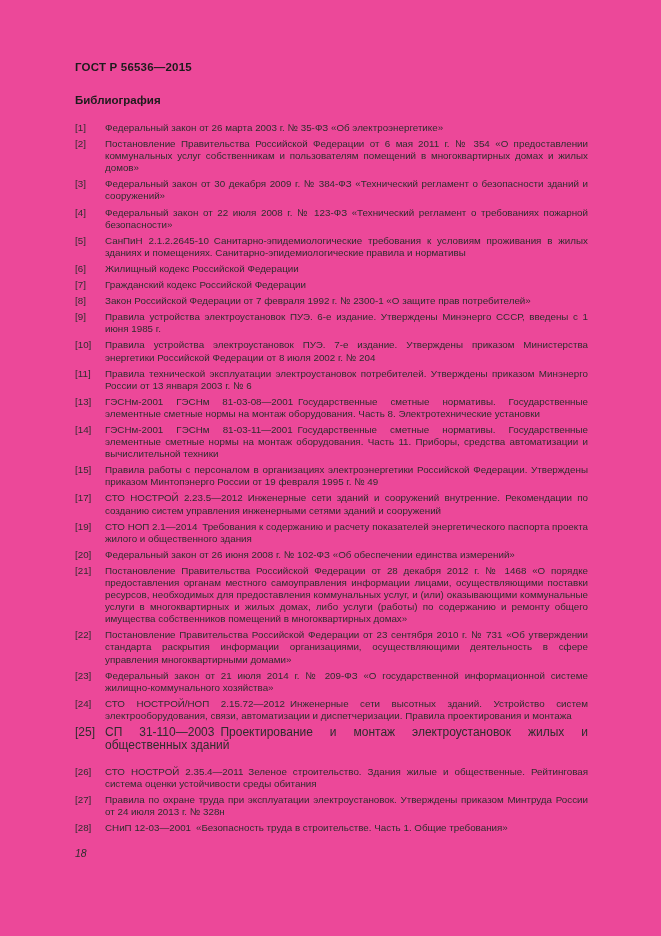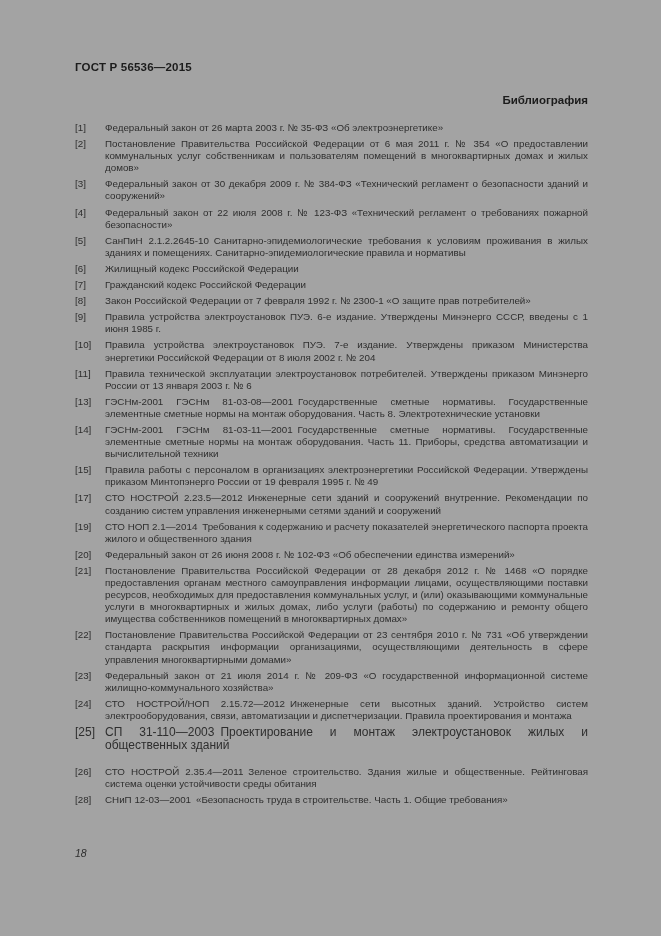--- a/index.html
+++ b/index.html
@@ -4,40 +4,40 @@
 <style>
   html, body {
     margin: 0;
     padding: 0;
     background: #ffffff;
   }
   .page {
     position: relative;
     width: 661px;
     height: 936px;
-    background: #a3a3a3;
+    background: #ec4899;
     font-family: "Liberation Sans", sans-serif;
     color: #2e2e2e;
     overflow: hidden;
   }
   .doc-header {
     position: absolute;
     left: 75px;
     top: 61px;
     font-size: 11.5px;
     font-weight: bold;
     color: #1c1c1c;
     letter-spacing: 0.2px;
   }
   .doc-title {
     position: absolute;
     left: 75px;
     top: 94px;
     width: 513px;
-    text-align: right;
+    text-align: left;
     font-size: 11.5px;
     font-weight: bold;
     color: #1c1c1c;
   }
   .bib-list {
     position: absolute;
     left: 75px;
     top: 122px;
     width: 513px;
   }
@@ -164,19 +164,23 @@
       </div>
       <div class="bib-item large">
         <span class="ref">[25]</span>
         <span class="text">СП 31-110—2003 Проектирование и монтаж электроустановок жилых и общественных зданий</span>
       </div>
       <div class="bib-item">
         <span class="ref">[26]</span>
         <span class="text">СТО НОСТРОЙ 2.35.4—2011 Зеленое строительство. Здания жилые и общественные. Рейтинговая система оценки устойчивости среды обитания</span>
       </div>
       <div class="bib-item">
+        <span class="ref">[27]</span>
+        <span class="text">Правила по охране труда при эксплуатации электроустановок. Утверждены приказом Минтруда России от 24 июля 2013 г. № 328н</span>
+      </div>
+      <div class="bib-item">
         <span class="ref">[28]</span>
         <span class="text">СНиП 12-03—2001 «Безопасность труда в строительстве. Часть 1. Общие требования»</span>
       </div>
     </div>
 
   <div class="page-number">18</div>
 </div>
 
 </body></html>

